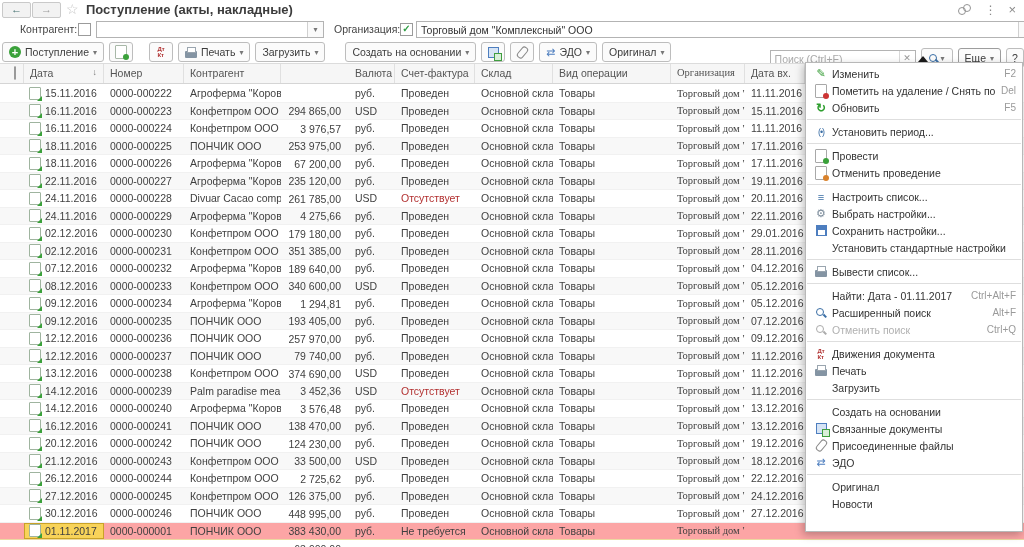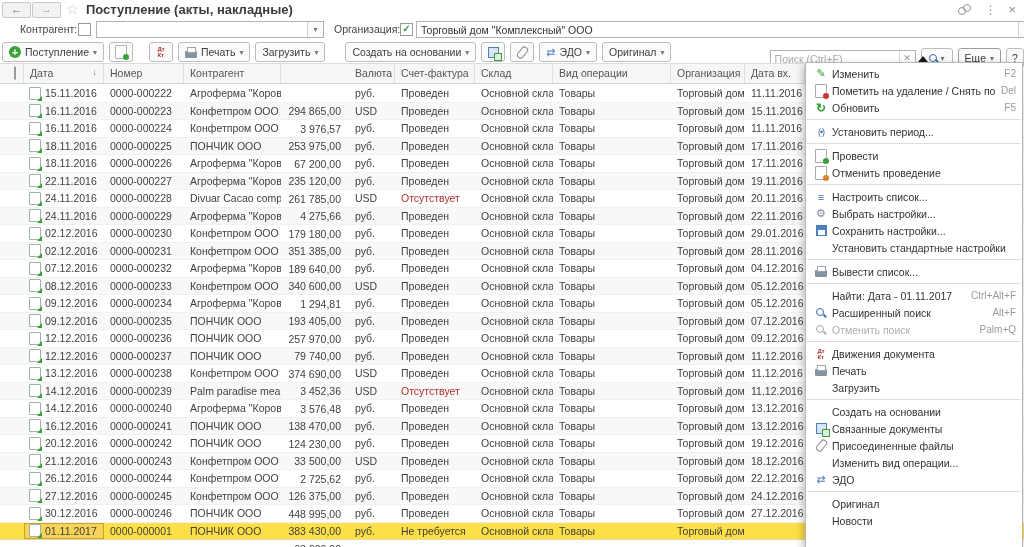--- a/index.html
+++ b/index.html
@@ -62,28 +62,28 @@
   .btn.help{width:18px;justify-content:center;padding:0;}
 
   
   .thead{position:absolute;left:0;top:63px;width:924px;height:21px;background:#f6f6f6;
          border-top:1px solid #dcdcdc;border-bottom:1px solid #d5d5d5;display:flex;box-sizing:border-box;}
   .th{box-sizing:border-box;padding:3px 0 0 6px;color:#555;font-size:10.5px;border-right:1px solid #e0e0e0;
       white-space:nowrap;overflow:hidden;position:relative;}
   .th .sort{position:absolute;right:6px;top:3px;color:#777;font-size:9px;}
   .c-attach{width:24px;} .c-date{width:80px;} .c-number{width:80px;} .c-contractor{width:97px;}
   .c-sum{width:68px;margin-top:36px;} .c-currency{width:46px;} .c-invoice{width:80px;} .c-warehouse{width:78px;}
-  .c-operation{width:118px;} .c-org{width:74px;} .c-datein{width:60px;}
+  .c-operation{width:118px;} .c-org{width:74px;font-family:Liberation Serif, serif;} .c-datein{width:60px;}
   .th.c-sum{text-align:left;} .th.last{flex:1;border-right:none;}
   .clip-ic.small{width:4px;height:9px;margin:4px 0 0 8px;border-color:#9a9a9a;}
 
   .tbody{position:absolute;left:0;top:85px;width:1024px;height:462px;overflow:hidden;}
   .trow{display:flex;height:17.5px;align-items:center;border-bottom:1px solid #f1f1f1;box-sizing:border-box;background:#fff;}
   .trow.alt{background:#f8f8f8;}
-  .trow.selected{background:#fde047;border-bottom-color:#ecd9a0;}
+  .trow.selected{background:#fca5a5;border-bottom-color:#ecd9a0;}
   .cell{box-sizing:border-box;padding-left:6px;overflow:hidden;white-space:nowrap;font-size:10.5px;color:#3f3f3f;height:100%;
         display:flex;align-items:center;}
   .cell.c-sum{justify-content:flex-end;padding-right:8px;padding-left:0;}
   .cell.red{color:#b23030;}
   .cell.c-date{gap:4px;padding-left:5px;}
   .cell.current-cell{background:#f8d359;outline:1px solid #c9a227;outline-offset:-1px;}
   .rowdoc{flex:0 0 auto;position:relative;width:10px;height:11px;border:1px solid #9fb49f;background:#fff;border-radius:1px;}
   .rowdoc::after{content:"";position:absolute;right:-2px;bottom:-2px;width:0;height:0;
                  border-left:5px solid transparent;border-bottom:5px solid #3aa13a;}
 
@@ -772,21 +772,21 @@
         </span>
     <span class="mi-label">Расширенный поиск</span>
     <span class="mi-short">Alt+F</span>
   </div>
 
   <div class="menu-item disabled">
     <span class="mi-icon">
           <span class="g-mag gray"></span>
         </span>
     <span class="mi-label">Отменить поиск</span>
-    <span class="mi-short">Palm+Q</span>
+    <span class="mi-short">Ctrl+Q</span>
   </div>
 <div class="menu-sep"></div>
   <div class="menu-item">
     <span class="mi-icon">
           <span class="dtkt-ic">Дт
 Кт</span>
         </span>
     <span class="mi-label">Движения документа</span>
     <span class="mi-short"></span>
   </div>
@@ -820,25 +820,20 @@
   </div>
 
   <div class="menu-item">
     <span class="mi-icon">
           <span class="clip-ic"></span>
         </span>
     <span class="mi-label">Присоединенные файлы</span>
     <span class="mi-short"></span>
   </div>
 
-  <div class="menu-item">
-    <span class="mi-icon"></span>
-    <span class="mi-label">Изменить вид операции...</span>
-    <span class="mi-short"></span>
-  </div>
 
   <div class="menu-item">
     <span class="mi-icon">
           <span class="edo-ic">⇄</span>
         </span>
     <span class="mi-label">ЭДО</span>
     <span class="mi-short"></span>
   </div>
 <div class="menu-sep"></div>
   <div class="menu-item">

